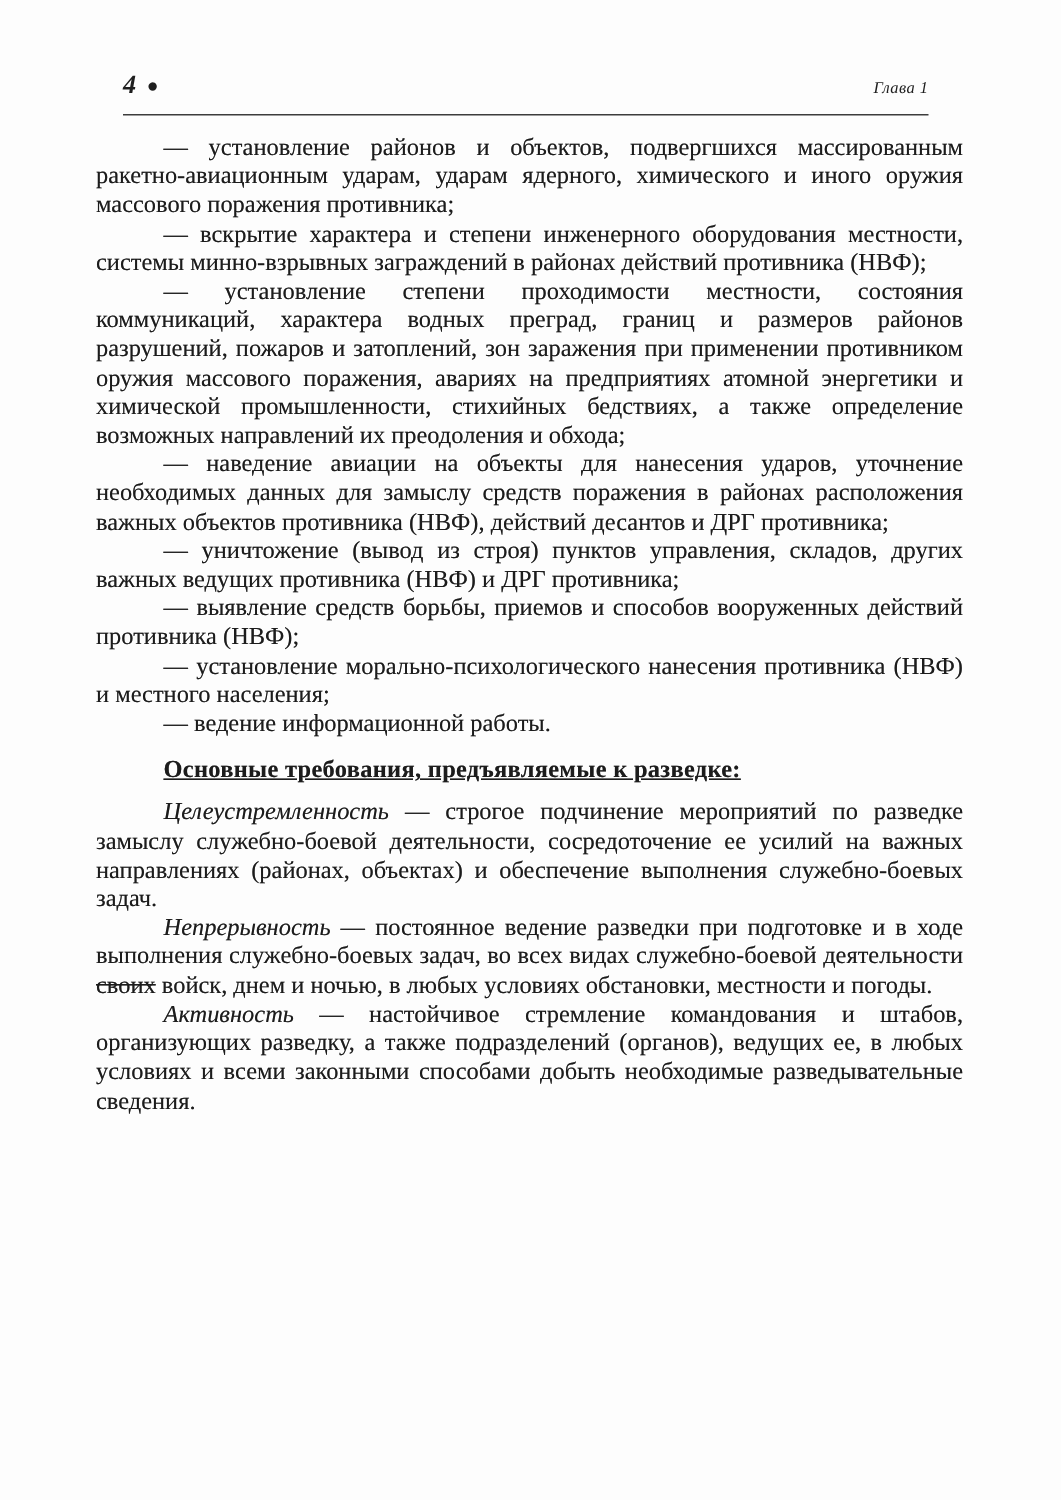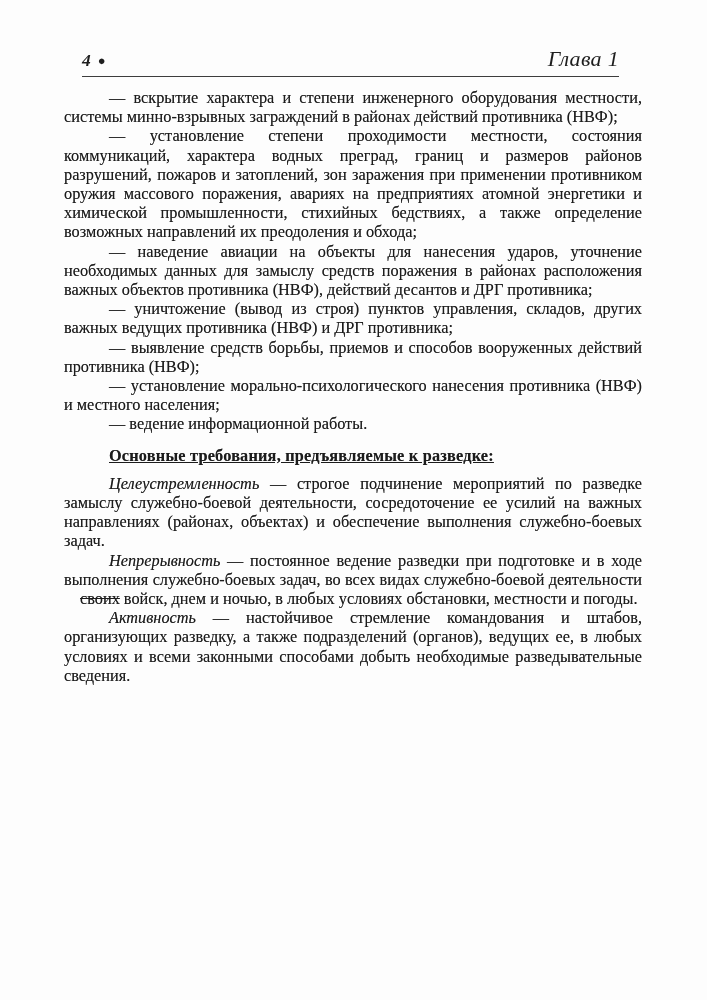--- a/index.html
+++ b/index.html
@@ -34,21 +34,21 @@
     font-size: 17.5px;
   }
   .page-bullet {
     font-style: normal;
     font-size: 13px;
     margin-left: 7px;
     position: relative;
     top: -1px;
   }
   .chapter {
-    font-size: 22px;
+    font-size: 11px;
     letter-spacing: 0.3px;
   }
   .header-rule {
     position: absolute;
     left: 82px;
     top: 76px;
     width: 537px;
     height: 0;
     border-top: 1.4px solid #3d3d3d;
   }
@@ -67,34 +67,35 @@
     margin: 0;
     text-indent: 45px;
   }
   .page-body p.heading {
     margin: 12px 0 9px 0;
     font-weight: bold;
     letter-spacing: 0.2px;
     text-decoration: underline;
   }
   .italic { font-style: italic; }
-  .strike { text-decoration: line-through; margin-left: 16px; }
+  .strike { text-decoration: line-through; }
 </style>
 </head>
 <body>
 
 <div class="page">
   <header class="page-header">
     <span>
       <span class="page-num">4</span><span class="page-bullet">●</span>
     </span>
     <span class="chapter">Глава 1</span>
   </header>
   <div class="header-rule"></div>
   <main class="page-body" id="page-body">
+      <p class="para"><span>— установление районов и объектов, подвергшихся массированным ракетно-авиационным ударам, ударам ядерного, химического и иного оружия массового поражения противника;</span></p>
       <p class="para"><span>— вскрытие характера и степени инженерного оборудования местности, системы минно-взрывных заграждений в районах действий противника (НВФ);</span></p>
       <p class="para"><span>— установление степени проходимости местности, состояния коммуникаций, характера водных преград, границ и размеров районов разрушений, пожаров и затоплений, зон заражения при применении противником оружия массового поражения, авариях на предприятиях атомной энергетики и химической промышленности, стихийных бедствиях, а также определение возможных направлений их преодоления и обхода;</span></p>
       <p class="para"><span>— наведение авиации на объекты для нанесения ударов, уточнение необходимых данных для замыслу средств поражения в районах расположения важных объектов противника (НВФ), действий десантов и ДРГ противника;</span></p>
       <p class="para"><span>— уничтожение (вывод из строя) пунктов управления, складов, других важных ведущих противника (НВФ) и ДРГ противника;</span></p>
       <p class="para"><span>— выявление средств борьбы, приемов и способов вооруженных действий противника (НВФ);</span></p>
       <p class="para"><span>— установление морально-психологического нанесения противника (НВФ) и местного населения;</span></p>
       <p class="para"><span>— ведение информационной работы.</span></p>
       <p class="heading"><span>Основные требования, предъявляемые к разведке:</span></p>
       <p class="para"><span class="italic">Целеустремленность</span><span> — строгое подчинение мероприятий по разведке замыслу служебно-боевой деятельности, сосредоточение ее усилий на важных направлениях (районах, объектах) и обеспечение выполнения служебно-боевых задач.</span></p>
       <p class="para"><span class="italic">Непрерывность</span><span> — постоянное ведение разведки при подготовке и в ходе выполнения служебно-боевых задач, во всех видах служебно-боевой деятельности </span><span class="strike">своих</span><span> войск, днем и ночью, в любых условиях обстановки, местности и погоды.</span></p>

